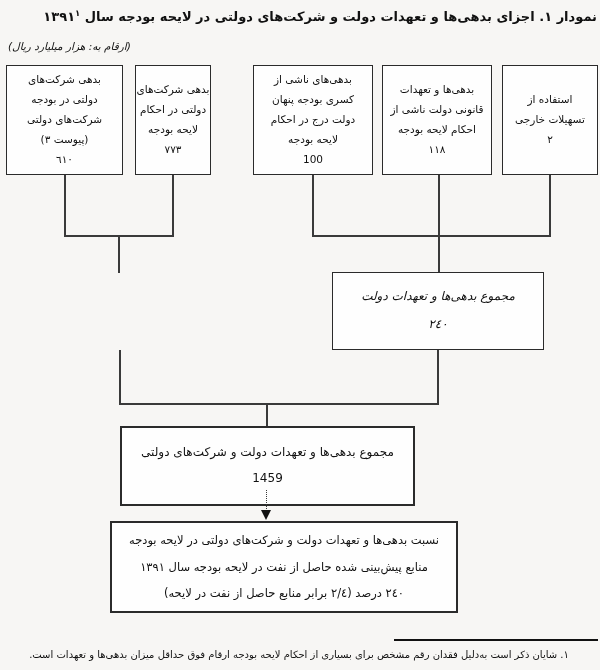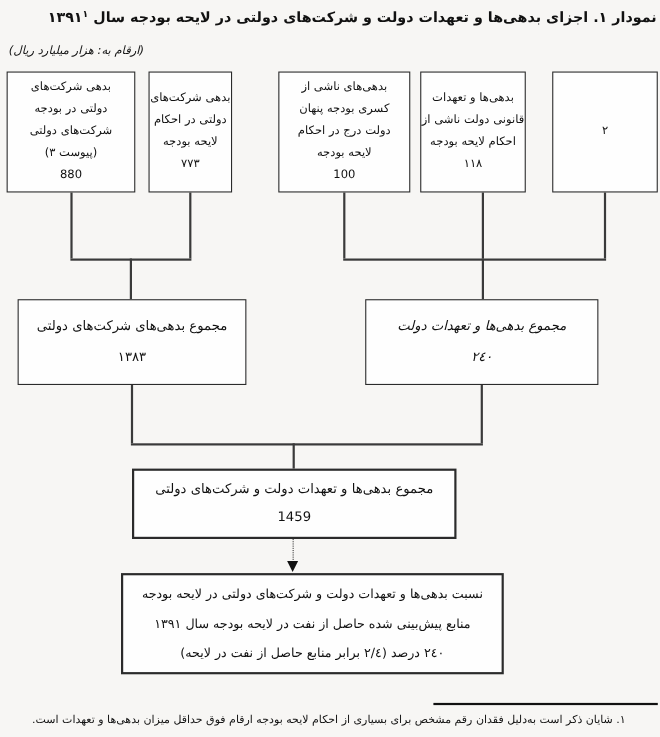--- a/index.html
+++ b/index.html
@@ -17,26 +17,26 @@
   .title sup{font-size:8.5px;}
   .unit-note{position:absolute;top:40px;left:8px;font-size:10.5px;direction:rtl;white-space:nowrap;font-style:italic;}
 
   .node{position:absolute;box-sizing:border-box;background:var(--box-fill);border:1.5px solid var(--box-border);
         display:flex;flex-direction:column;align-items:center;justify-content:center;
         text-align:center;font-size:10.5px;line-height:1.9;}
   .node .node-text{white-space:pre-line;}
   .n1{left:6px;   top:65px; width:117px;height:110px;}
   .n2{left:135px; top:65px; width:76px; height:110px;}
   .n3{left:253px; top:65px; width:120px;height:110px;}
-  .n4{left:382px; top:65px; width:96px;height:110px;}
+  .n4{left:382px; top:65px; width:110px;height:110px;}
   .n5{left:502px; top:65px; width:96px; height:110px;}
 
   .m1{left:16px;  top:272px;width:208px;height:78px;font-size:12px;line-height:2.3;}
   .m2{left:332px; top:272px;width:212px;height:78px;font-size:12px;line-height:2.3;font-style:italic;}
-  .t1{left:120px; top:426px;width:295px;height:64px;font-size:12px;line-height:2.15;border-width:2px;}
+  .t1{left:120px; top:426px;width:295px;height:80px;font-size:12px;line-height:2.15;border-width:2px;}
   .r1{left:92px;  top:521px;width:348px;height:92px;font-size:11.5px;line-height:2.3;border-width:2px;margin-left:18px;}
 
   .cl{position:absolute;background:var(--line);}
   .v{width:1.5px;}
   .h{height:1.5px;}
   .l1{left:64px; top:175px;height:60px;}
   .l2{left:172px;top:175px;height:60px;}
   .l3{left:64px; top:235px;width:110px;}
   .l4{left:118px;top:235px;height:38px;}
   .l5{left:312px;top:175px;height:60px;}
@@ -64,21 +64,21 @@
 
   <div class="title"><span>نمودار ١. اجزای بدهی‌ها و تعهدات دولت و شرکت‌های دولتی در لایحه بودجه سال ١٣٩١</span><sup>١</sup></div>
 
   <div class="unit-note">(ارقام به: هزار میلیارد ریال)</div>
 
   <div class="node n1">
     <div class="node-text">بدهی شرکت‌های
 دولتی در بودجه
 شرکت‌های دولتی
 (پیوست ٣)</div>
-    <div class="node-value">880</div>
+    <div class="node-value">٦١٠</div>
   </div>
   <div class="node n2">
     <div class="node-text">بدهی شرکت‌های
 دولتی در احکام
 لایحه بودجه</div>
     <div class="node-value">٧٧٣</div>
   </div>
   <div class="node n3">
     <div class="node-text">بدهی‌های ناشی از
 کسری بودجه پنهان
@@ -86,37 +86,35 @@
 لایحه بودجه</div>
     <div class="node-value">100</div>
   </div>
   <div class="node n4">
     <div class="node-text">بدهی‌ها و تعهدات
 قانونی دولت ناشی از
 احکام لایحه بودجه</div>
     <div class="node-value">١١٨</div>
   </div>
   <div class="node n5">
+    <div class="node-text">استفاده از
+تسهیلات خارجی</div>
     <div class="node-value">٢</div>
   </div>
 
   <div class="cl v l1"></div>
   <div class="cl v l2"></div>
   <div class="cl h l3"></div>
   <div class="cl v l4"></div>
   <div class="cl v l5"></div>
   <div class="cl v l6"></div>
   <div class="cl v l7"></div>
   <div class="cl h l8"></div>
   <div class="cl v l9"></div>
 
-  <div class="node m1">
-    <div class="node-text">مجموع بدهی‌های شرکت‌های دولتی</div>
-    <div class="node-value">١٣٨٣</div>
-  </div>
   <div class="node m2">
     <div class="node-text">مجموع بدهی‌ها و تعهدات دولت</div>
     <div class="node-value">٢٤٠</div>
   </div>
 
   <div class="cl v l10"></div>
   <div class="cl v l11"></div>
   <div class="cl h l12"></div>
   <div class="cl v l13"></div>
 

